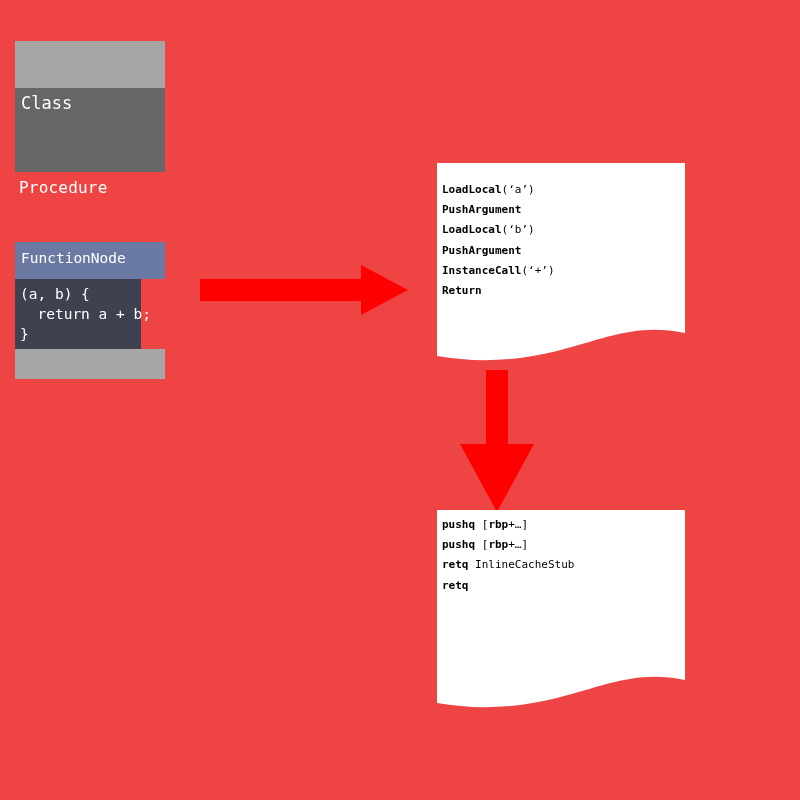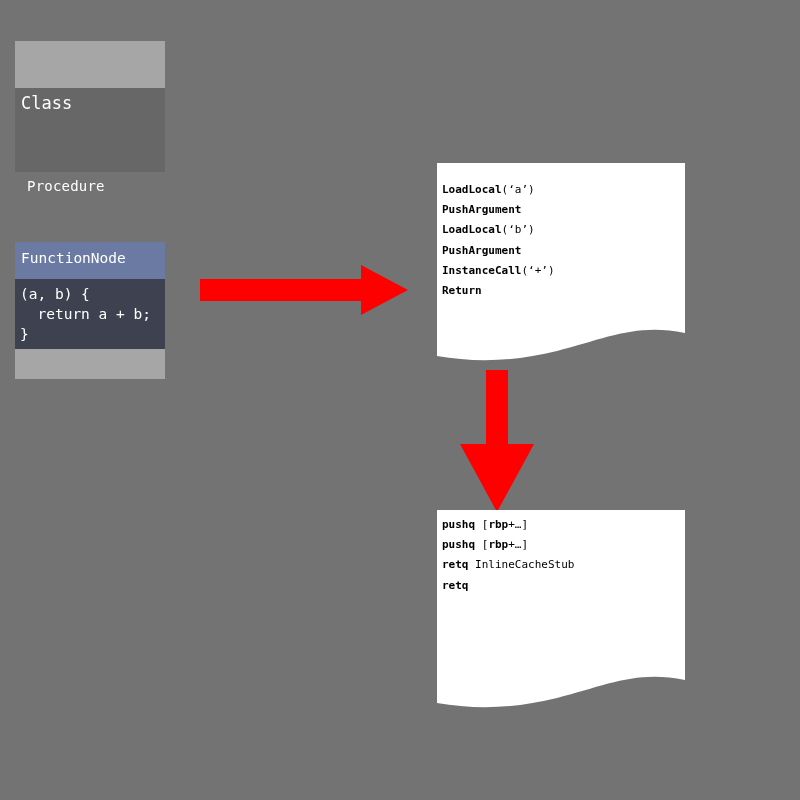--- a/index.html
+++ b/index.html
@@ -4,21 +4,21 @@
 <style>
   html, body {
     margin: 0;
     padding: 0;
     background: #000000;
   }
   #stage {
     position: relative;
     width: 800px;
     height: 800px;
-    background: #737373;
+    background: #ef4444;
     overflow: hidden;
     font-family: "DejaVu Sans Mono", monospace;
   }
 
   
   .class-box {
     position: absolute;
     left: 15px;
     top: 41px;
     width: 150px;
@@ -47,25 +47,24 @@
     color: #ffffff;
     line-height: 20px;
     white-space: pre;
   }
 
   .procedure-label {
     position: absolute;
     left: 19px;
     top: 178px;
     font-family: "DejaVu Sans Mono", monospace;
-    font-size: 14px;
+    font-size: 16px;
     color: #ffffff;
     letter-spacing: 0.2px;
     white-space: pre;
-    margin-left: 8px;
   }
 
   
   .fn-box {
     position: absolute;
     left: 15px;
     top: 226px;
     width: 150px;
     height: 137px;
     margin-top: 16px;
@@ -82,21 +81,21 @@
     left: 6px;
     top: 8px;
     font-family: "DejaVu Sans Mono", monospace;
     font-size: 14.5px;
     color: #ffffff;
     white-space: pre;
   }
   .fn-body {
     position: absolute;
     left: 0; top: 37px;
-    width: 150px;
+    width: 126px;
     height: 70px;
     background: #3e414f;
   }
   .fn-code {
     position: absolute;
     left: 5px;
     top: 5px;
     font-family: "DejaVu Sans Mono", monospace;
     font-size: 14.5px;
     color: #ffffff;

